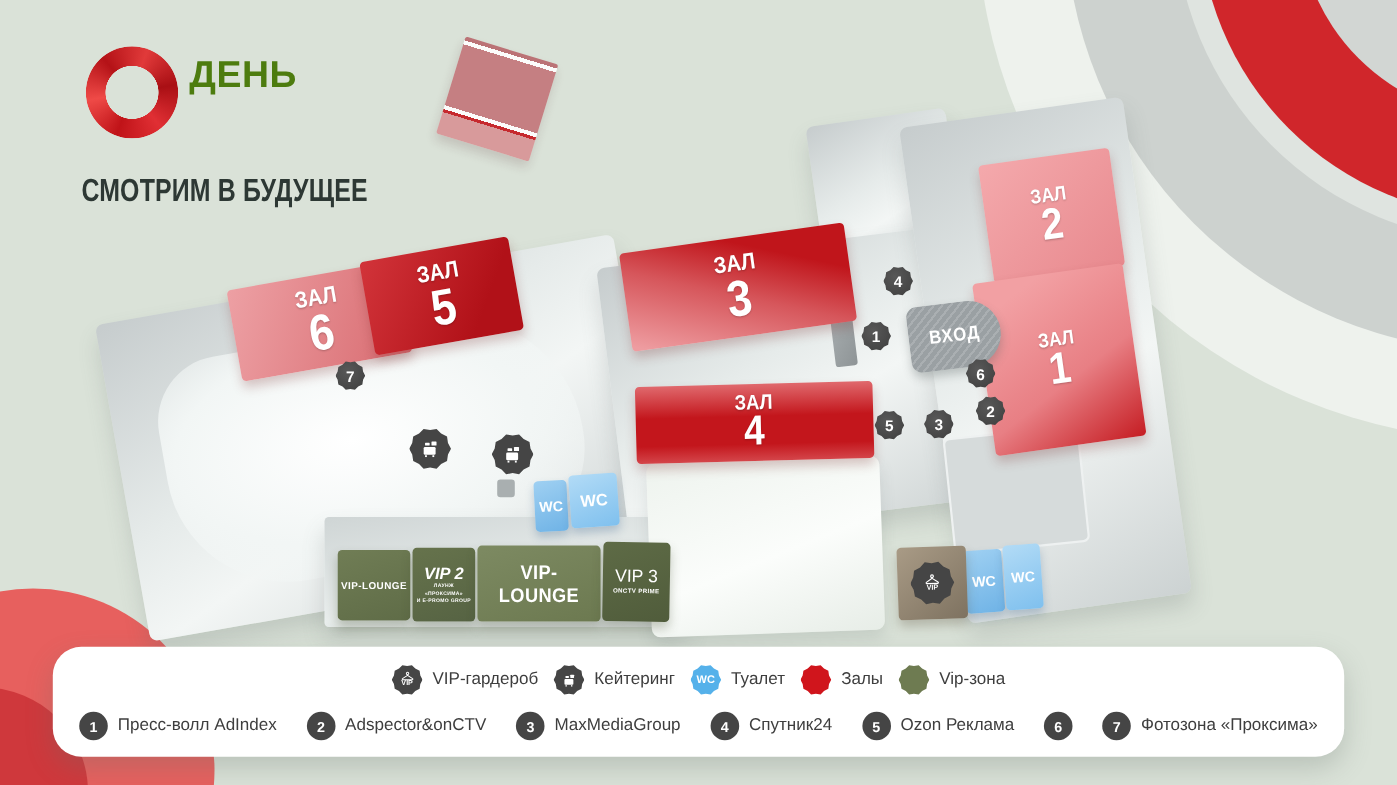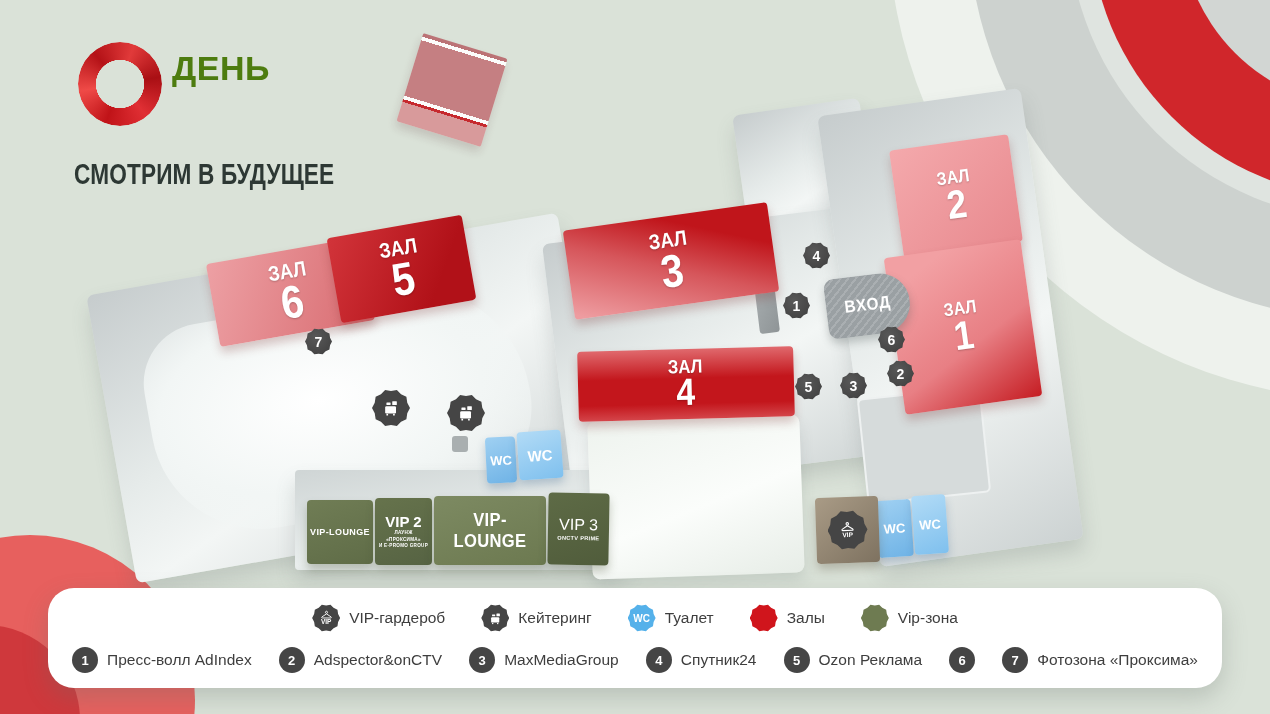--- a/index.html
+++ b/index.html
@@ -98,21 +98,21 @@
     background:linear-gradient(160deg,#9fd0f2,#6fb3e6);}
   #wc-4{left:913px;top:495px;width:34px;height:59px;transform:rotate(-4deg);font-size:13px;
     background:linear-gradient(160deg,#b2dbf6,#7fc0ee);}
 
   
   .vip{position:absolute;z-index:6;display:flex;flex-direction:column;align-items:center;justify-content:center;
     color:#fff;border-radius:4px;text-align:center;box-shadow:0 6px 10px rgba(70,80,50,.3);}
   #vip-a{left:307px;top:500px;width:66px;height:64px;background:linear-gradient(160deg,#707d55,#5f6c47);}
   #vip-a .vip-title{font-size:9px;font-weight:700;letter-spacing:.4px;}
   #vip-b{left:375px;top:498px;width:57px;height:67px;background:linear-gradient(160deg,#66734c,#566343);}
-  #vip-b .vip-title{font-size:15px;font-weight:700;}
+  #vip-b .vip-title{font-size:15px;font-weight:700;font-style:italic;}
   .vip-line{font-size:4.6px;font-weight:700;letter-spacing:.3px;line-height:1.5;}
   #vip-c{left:434px;top:496px;width:112px;height:69px;background:linear-gradient(160deg,#7d8a62,#6c7950);}
   #vip-c .vip-title{font-size:18px;font-weight:700;letter-spacing:.4px;transform:scaleX(.92);}
   #vip-d{left:548px;top:493px;width:61px;height:72px;transform:rotate(1deg);
     background:linear-gradient(160deg,#5e6b46,#505c3b);}
   #vip-d .vip-title{font-size:16px;font-weight:400;}
   #vip-d .vip-line{font-size:5.6px;}
   #vip-wardrobe-block{position:absolute;left:816px;top:497px;width:63px;height:66px;z-index:6;
     transform:rotate(-2deg);border-radius:4px;background:linear-gradient(140deg,#a99b86,#7e7260);
     display:flex;align-items:center;justify-content:center;box-shadow:0 6px 10px rgba(90,80,60,.3);}
@@ -132,21 +132,21 @@
     display:flex;align-items:center;justify-content:center;
     background:radial-gradient(circle at 40% 35%,#585858,#3d3d3d);}
   #m1{left:783px;top:292px;} #m2{left:887px;top:360px;} #m3{left:840px;top:372px;}
   #m4{left:803px;top:242px;} #m5{left:795px;top:373px;} #m6{left:878px;top:326px;}
   #m7{left:305px;top:328px;}
 
   
   #legend-card{position:absolute;left:48px;top:588px;width:1174px;height:100px;z-index:10;
     background:#ffffff;border-radius:26px;box-shadow:0 10px 24px rgba(100,110,105,.28);}
   #legend-row-icons{position:absolute;top:10px;left:0;right:0;height:40px;
-    display:flex;justify-content:center;align-items:center;gap:36px;}
+    display:flex;justify-content:center;align-items:center;gap:14px;}
   #legend-row-numbers{position:absolute;top:52px;left:24px;right:24px;height:40px;
     display:flex;justify-content:space-between;align-items:center;}
   .legend-item{display:flex;align-items:center;gap:9px;}
   .legend-label{font-size:15.5px;color:#3e3e3e;}
   .legend-cat-icon{width:28px;height:28px;flex:0 0 28px;}
   .legend-num{width:26px;height:26px;flex:0 0 26px;border-radius:50%;background:#454545;color:#fff;
     display:flex;align-items:center;justify-content:center;font-size:13px;font-weight:700;}
 </style>
 </head>
 <body>

